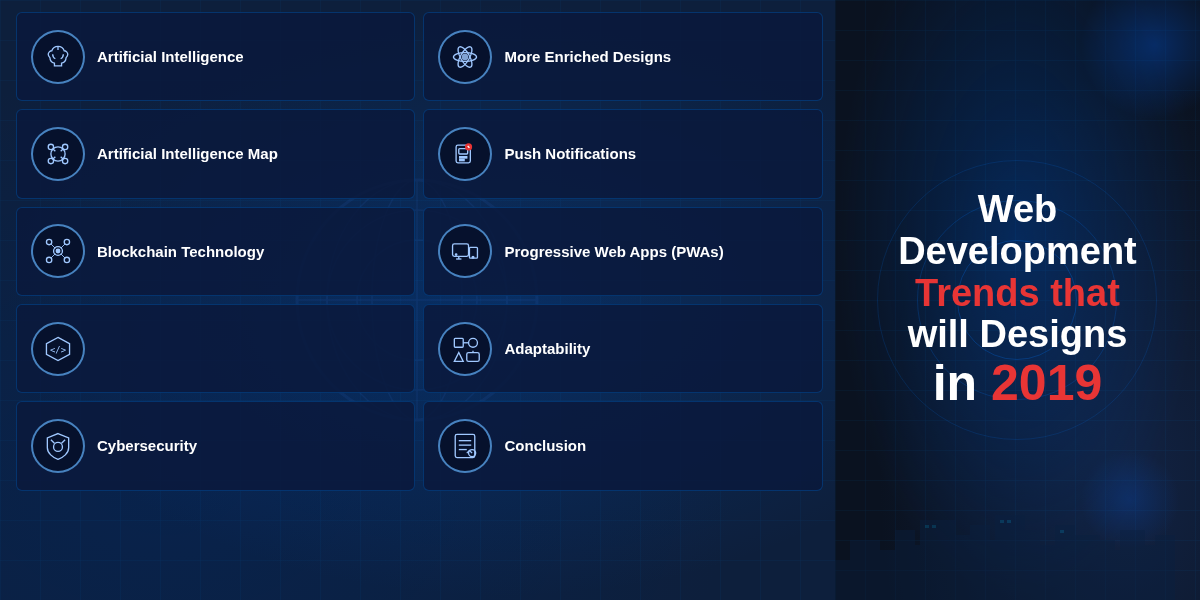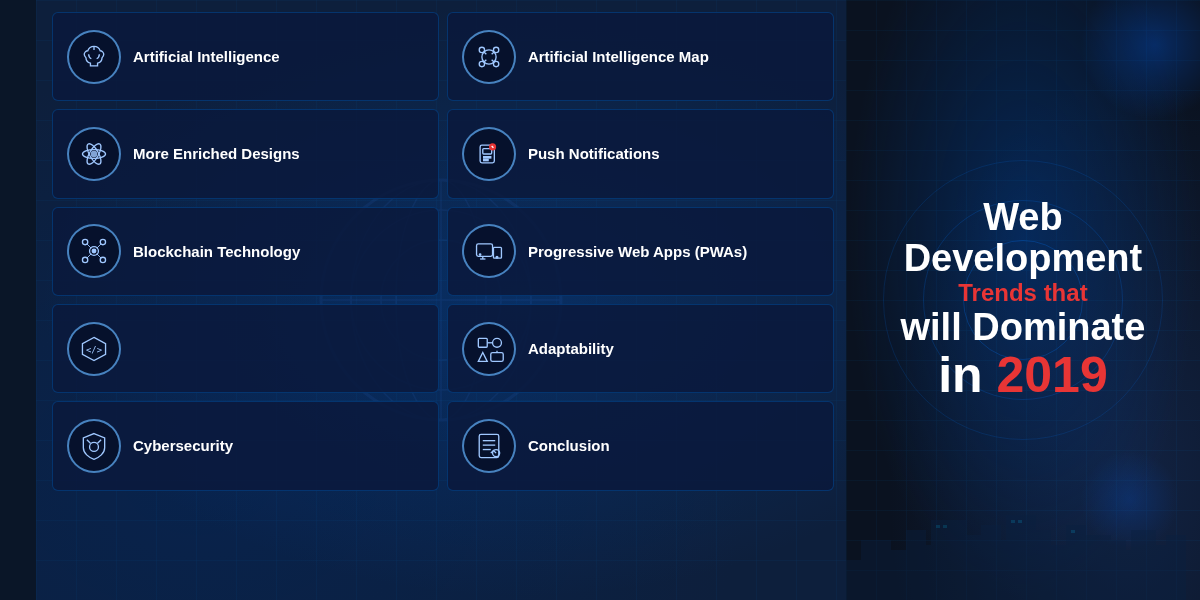--- a/index.html
+++ b/index.html
@@ -9,21 +9,20 @@
       height: 600px;
       overflow: hidden;
       font-family: Arial, sans-serif;
       background: #0a1628;
     }
 
     .container {
       display: flex;
       width: 1200px;
       height: 600px;
-      padding-left: 36px;
     }
 
     .left-panel {
       width: 860px;
       height: 600px;
       position: relative;
       background: #0d1f3c;
       overflow: hidden;
     }
 
@@ -143,21 +142,21 @@
     }
     .heading-text .line2 {
       color: #ffffff;
       font-size: 38px;
       font-weight: 900;
       line-height: 1.1;
       display: block;
     }
     .heading-text .line3 {
       color: #e83535;
-      font-size: 24px;
+      font-size: 38px;
       font-weight: 900;
       line-height: 1.1;
       display: block;
     }
     .heading-text .line4 {
       color: #ffffff;
       font-size: 38px;
       font-weight: 900;
       line-height: 1.1;
       display: block;
@@ -217,43 +216,43 @@
             <svg viewBox="0 0 36 36" class="icon-svg">
               <path d="M18 6c-3 0-6 2-7 5-2 0-4 2-4 4s1 3 2 4c0 3 2 5 5 6v3h8v-3c3-1 5-3 5-6 1-1 2-2 2-4s-2-4-4-4c-1-3-4-5-7-5z" stroke="#a0c8ff" fill="none"></path>
               <path d="M12 15c0 2 1 4 3 5M24 15c0 2-1 4-3 5M18 6v4" stroke="#a0c8ff" stroke-width="1.5"></path>
             </svg>
           </div>
           <span class="item-label">Artificial Intelligence</span>
         </div>
         <div class="item-card">
           <div class="icon-circle">
             <svg viewBox="0 0 36 36" class="icon-svg">
+              <circle cx="18" cy="18" r="3" stroke="#a0c8ff" fill="#a0c8ff" opacity="0.8"></circle>
+              <ellipse cx="18" cy="18" rx="13" ry="5" stroke="#a0c8ff" fill="none"></ellipse>
+              <ellipse cx="18" cy="18" rx="13" ry="5" stroke="#a0c8ff" fill="none" transform="rotate(60 18 18)"></ellipse>
+              <ellipse cx="18" cy="18" rx="13" ry="5" stroke="#a0c8ff" fill="none" transform="rotate(120 18 18)"></ellipse>
+            </svg>
+          </div>
+          <span class="item-label">More Enriched Designs</span>
+        </div>
+        <div class="item-card">
+          <div class="icon-circle">
+            <svg viewBox="0 0 36 36" class="icon-svg">
               <circle cx="18" cy="18" r="8" stroke="#a0c8ff" fill="none"></circle>
               <circle cx="10" cy="10" r="3" stroke="#a0c8ff" fill="none"></circle>
               <circle cx="26" cy="10" r="3" stroke="#a0c8ff" fill="none"></circle>
               <circle cx="10" cy="26" r="3" stroke="#a0c8ff" fill="none"></circle>
               <circle cx="26" cy="26" r="3" stroke="#a0c8ff" fill="none"></circle>
               <line x1="12" y1="12" x2="15" y2="15" stroke="#a0c8ff"></line>
               <line x1="24" y1="12" x2="21" y2="15" stroke="#a0c8ff"></line>
               <line x1="12" y1="24" x2="15" y2="21" stroke="#a0c8ff"></line>
               <line x1="24" y1="24" x2="21" y2="21" stroke="#a0c8ff"></line>
             </svg>
           </div>
           <span class="item-label">Artificial Intelligence Map</span>
-        </div>
-        <div class="item-card">
-          <div class="icon-circle">
-            <svg viewBox="0 0 36 36" class="icon-svg">
-              <circle cx="18" cy="18" r="3" stroke="#a0c8ff" fill="#a0c8ff" opacity="0.8"></circle>
-              <ellipse cx="18" cy="18" rx="13" ry="5" stroke="#a0c8ff" fill="none"></ellipse>
-              <ellipse cx="18" cy="18" rx="13" ry="5" stroke="#a0c8ff" fill="none" transform="rotate(60 18 18)"></ellipse>
-              <ellipse cx="18" cy="18" rx="13" ry="5" stroke="#a0c8ff" fill="none" transform="rotate(120 18 18)"></ellipse>
-            </svg>
-          </div>
-          <span class="item-label">More Enriched Designs</span>
         </div>
         <div class="item-card">
           <div class="icon-circle">
             <svg viewBox="0 0 36 36" class="icon-svg">
               <rect x="8" y="8" width="16" height="20" rx="2" stroke="#a0c8ff" fill="none"></rect>
               <rect x="11" y="12" width="10" height="6" rx="1" stroke="#a0c8ff" fill="none"></rect>
               <circle cx="22" cy="10" r="4" fill="#e83535" stroke="none"></circle>
               <line x1="21" y1="9" x2="23" y2="11" stroke="white" stroke-width="1.5"></line>
               <rect x="12" y="21" width="8" height="1.5" fill="#a0c8ff"></rect>
               <rect x="12" y="24" width="5" height="1.5" fill="#a0c8ff"></rect>
@@ -375,17 +374,17 @@
       <rect x="97" y="45" width="4" height="3" fill="rgba(0,200,255,0.4)"></rect>
       <rect x="165" y="40" width="4" height="3" fill="rgba(0,200,255,0.4)"></rect>
       <rect x="172" y="40" width="4" height="3" fill="rgba(0,200,255,0.4)"></rect>
       <rect x="225" y="50" width="4" height="3" fill="rgba(0,200,255,0.4)"></rect>
     </svg>
 
     <div class="heading-text">
       <span class="line1">Web</span>
       <span class="line2">Development</span>
       <span class="line3">Trends that</span>
-      <span class="line4">will Dominate</span>
+      <span class="line4">will Designs</span>
       <span style="color:#ffffff;font-size:50px;font-weight:700;line-height:1.1;">in <span style="color:#e83535;">2019</span></span>
     </div>
   </div>
 </div>
 
 </body></html>

